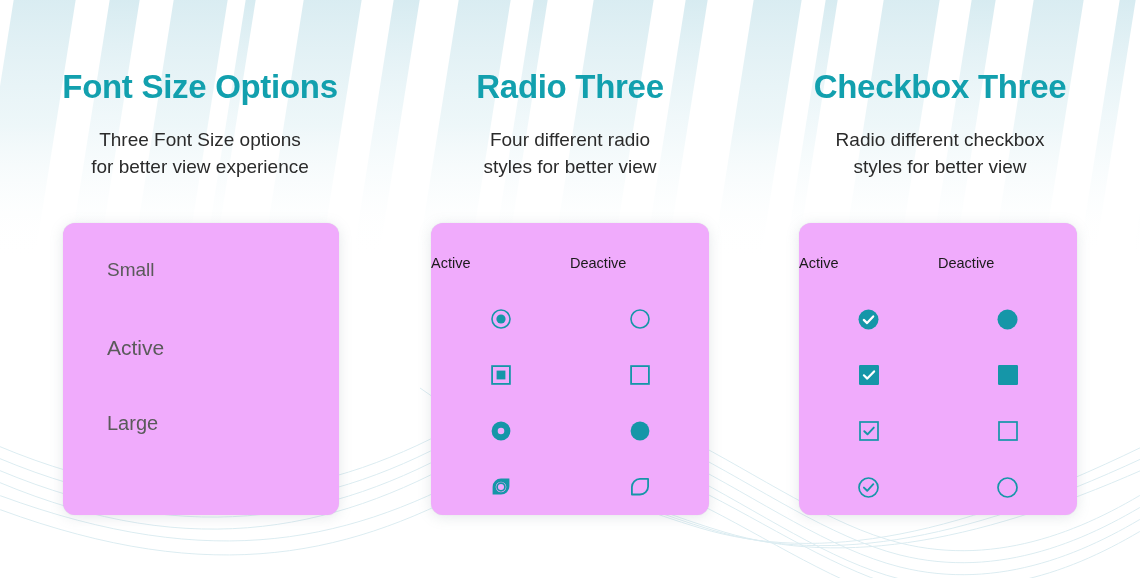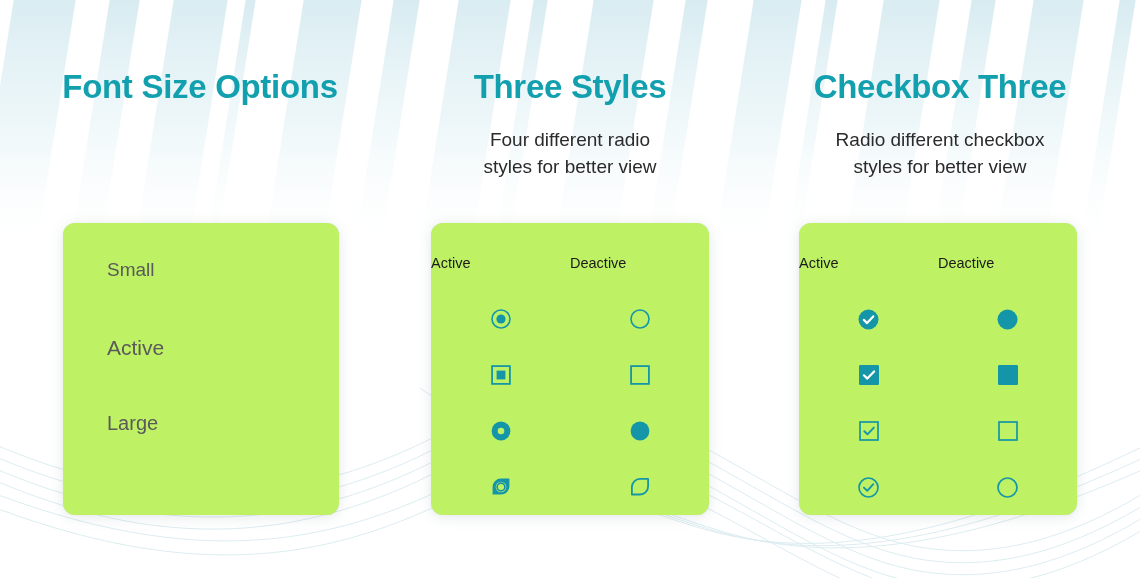--- a/index.html
+++ b/index.html
@@ -38,21 +38,21 @@
     font-size: 19px;
     color: #2b2b2b;
     line-height: 1.42;
     margin-top: 22px;
     white-space: pre-line;
   }
 
   
   .card {
     position: absolute;
-    background: #bef264;
+    background: #f0abfc;
     border-radius: 12px;
     box-shadow: 0 2px 14px rgba(120,140,150,0.20), 0 0 1px rgba(120,140,150,0.25);
   }
   #card-font      { left: 63px;  top: 223px; width: 276px; height: 292px; }
   #card-radio     { left: 431px; top: 223px; width: 278px; height: 292px; }
   #card-checkbox  { left: 799px; top: 223px; width: 278px; height: 292px; }
 
   
   .font-list { padding: 36px 0 0 44px; }
   .font-item { color: #5a5a5a; font-family: "Liberation Sans", sans-serif; }
@@ -132,24 +132,26 @@
       <path d="M432,12 C532,82 612,122 712,152 C832,188 972,162 1160,72"></path>
       <path d="M444,14 C544,84 624,124 724,154 C844,190 984,164 1160,84"></path>
     </g>
   </svg>
 </div>
 
 <div class="page">
 
   <div class="column col-1">
     <div class="col-title">Font Size Options</div>
+    <div class="col-sub">Three Font Size options
+for better view experience</div>
   </div>
 
   <div class="column col-2">
-    <div class="col-title">Three Styles</div>
+    <div class="col-title">Radio Three</div>
     <div class="col-sub">Four different radio
 styles for better view</div>
   </div>
 
   <div class="column col-3">
     <div class="col-title">Checkbox Three</div>
     <div class="col-sub">Radio different checkbox
 styles for better view</div>
   </div>
 

